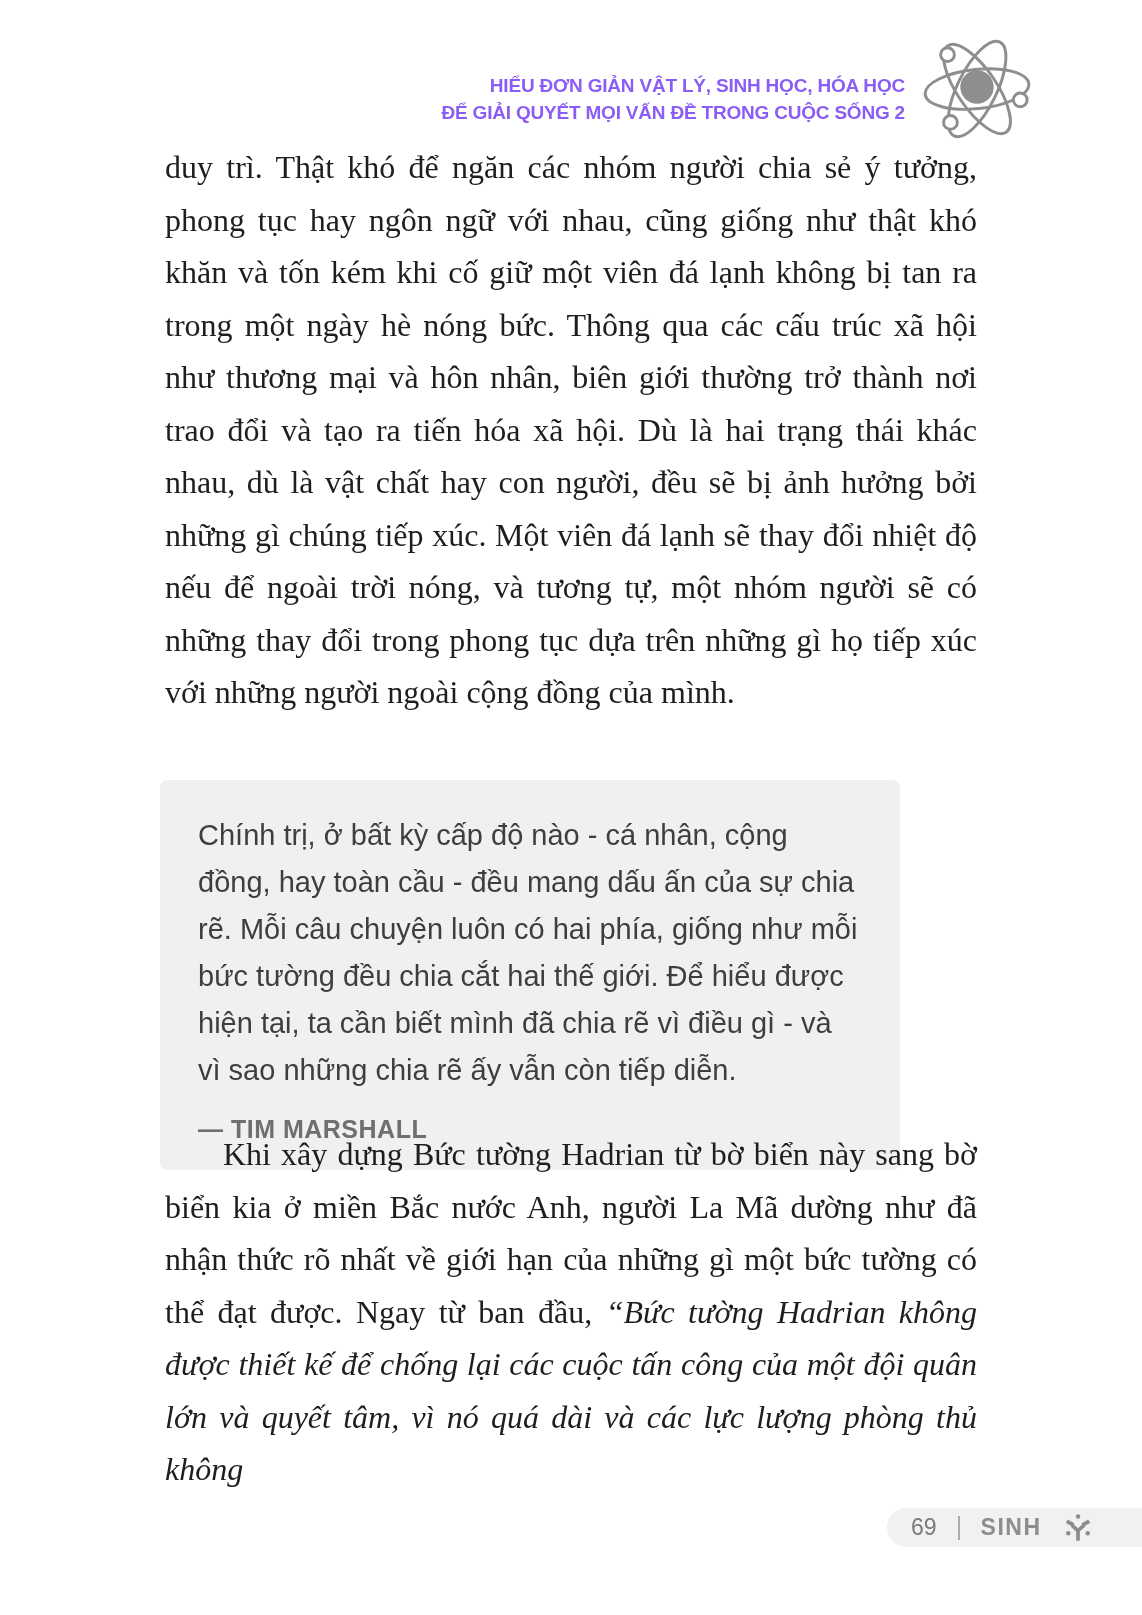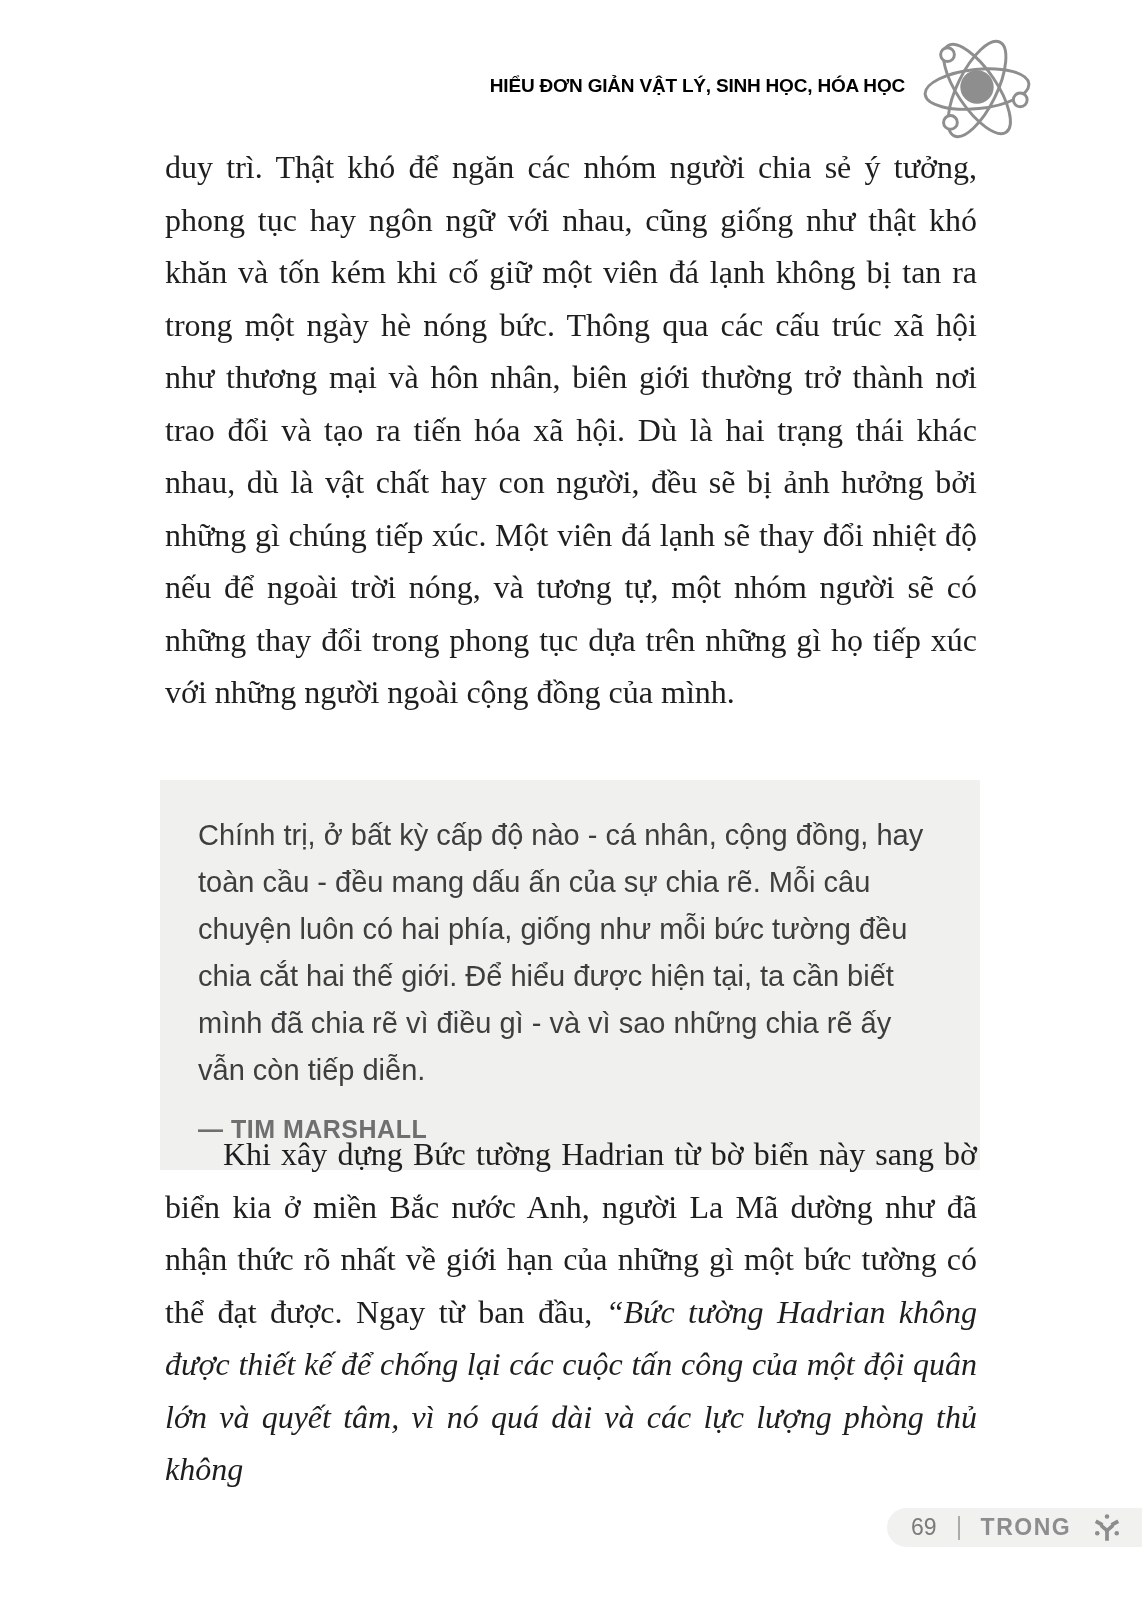--- a/index.html
+++ b/index.html
@@ -13,21 +13,21 @@
   }
 
   
   .header-title {
     position:absolute; top:72px; right:237px;
     text-align:right;
     font-family:"Liberation Sans","DejaVu Sans",sans-serif;
     font-weight:700;
     font-size:19px; line-height:27px;
     letter-spacing:-0.2px;
-    color:#000000;
+    color:#8b5cf6;
     white-space:nowrap;
   }
   .atom {
     position:absolute; top:28px; left:918px;
     width:118px; height:124px;
   }
 
   
   .body-text {
     position:absolute; left:165px; width:812px; margin:0;
@@ -35,25 +35,26 @@
     text-align:justify;
     color:#1e1e1e;
   }
   .p1 { top:141px; }
   .p2 { top:1128px; text-indent:58px; }
   .p2 em { font-style:italic;margin-top:8px; }
 
   
   .quote-box {
     position:absolute; left:160px; top:780px;
-    width:820px; box-sizing:border-box;
+    width:740px; box-sizing:border-box;
     margin:0;
     padding:32px 38px 26px 38px;
     background:#f0f0ee;
     font-family:"Liberation Sans","DejaVu Sans",sans-serif;
+    border-radius:7px;
   }
   .quote-text {
     margin:0;
     font-size:29px; line-height:47px;
     color:#3e3e3e;
   }
   .quote-attr {
     margin:21px 0 0 0;
     font-size:25px; font-weight:700;
     letter-spacing:0.5px;
@@ -77,20 +78,21 @@
   .brand { font-size:23px; font-weight:700; letter-spacing:1.5px; color:#8d8d8d; }
   .logo { width:30px; height:32px; }
 </style>
 </head>
 <body>
 
 <div class="page">
 
   <div class="header-title">
     <div>HIỂU ĐƠN GIẢN VẬT LÝ, SINH HỌC, HÓA HỌC</div>
+    <div>ĐỂ GIẢI QUYẾT MỌI VẤN ĐỀ TRONG CUỘC SỐNG 2</div>
   </div>
 
   <svg class="atom" viewBox="0 0 120 120" aria-hidden="true">
     <g fill="none" stroke="#8e8e8e" stroke-width="3">
       <ellipse cx="60" cy="59" rx="53" ry="20" transform="rotate(-6 60 59)"></ellipse>
       <ellipse cx="60" cy="59" rx="53" ry="20" transform="rotate(56 60 59)"></ellipse>
       <ellipse cx="60" cy="59" rx="53" ry="20" transform="rotate(-64 60 59)"></ellipse>
     </g>
     <circle cx="60" cy="57" r="17" fill="#8e8e8e"></circle>
     <g fill="#ffffff" stroke="#8e8e8e" stroke-width="3">
@@ -105,21 +107,21 @@
   <blockquote class="quote-box">
     <p class="quote-text">Chính trị, ở bất kỳ cấp độ nào - cá nhân, cộng đồng, hay toàn cầu - đều mang dấu ấn của sự chia rẽ. Mỗi câu chuyện luôn có hai phía, giống như mỗi bức tường đều chia cắt hai thế giới. Để hiểu được hiện tại, ta cần biết mình đã chia rẽ vì điều gì - và vì sao những chia rẽ ấy vẫn còn tiếp diễn.</p>
     <p class="quote-attr">— TIM MARSHALL</p>
   </blockquote>
 
   <p class="body-text p2"><span>Khi xây dựng Bức tường Hadrian từ bờ biển này sang bờ biển kia ở miền Bắc nước Anh, người La Mã dường như đã nhận thức rõ nhất về giới hạn của những gì một bức tường có thể đạt được. Ngay từ ban đầu, </span><em>“Bức tường Hadrian không được thiết kế để chống lại các cuộc tấn công của một đội quân lớn và quyết tâm, vì nó quá dài và các lực lượng phòng thủ không</em></p>
 
   <div class="footer-pill">
     <span class="pagenum">69</span>
     <span class="divider"></span>
-    <span class="brand">TRONG</span>
+    <span class="brand">SINH</span>
     <svg class="logo" viewBox="0 0 40 40" aria-hidden="true">
       <g fill="#8d8d8d">
         <circle cx="20" cy="4.5" r="3"></circle>
         <circle cx="7" cy="27" r="3"></circle>
         <circle cx="33" cy="27" r="3"></circle>
       </g>
       <g stroke="#8d8d8d" stroke-width="5" fill="none">
         <path d="M5 11 L14 16"></path>
         <path d="M35 11 L26 16"></path>
         <path d="M12 16.5 L20 23.5 L28 16.5"></path>

